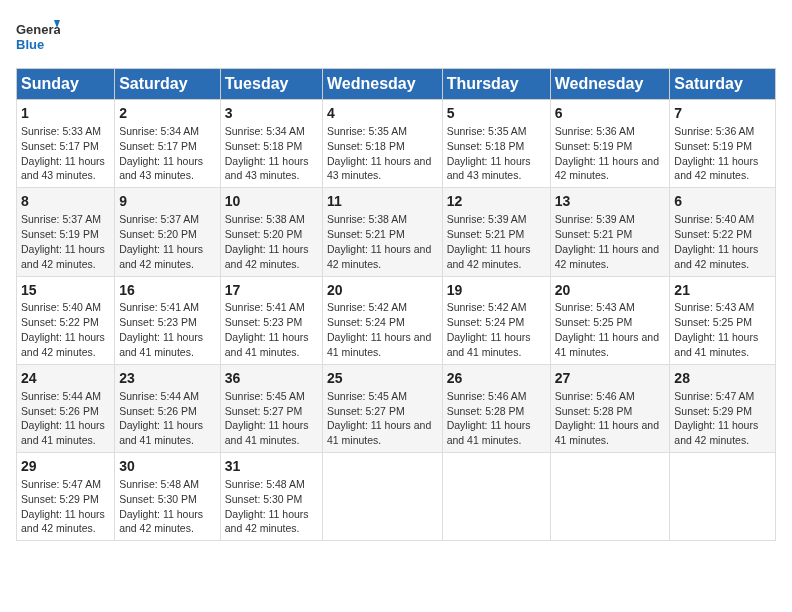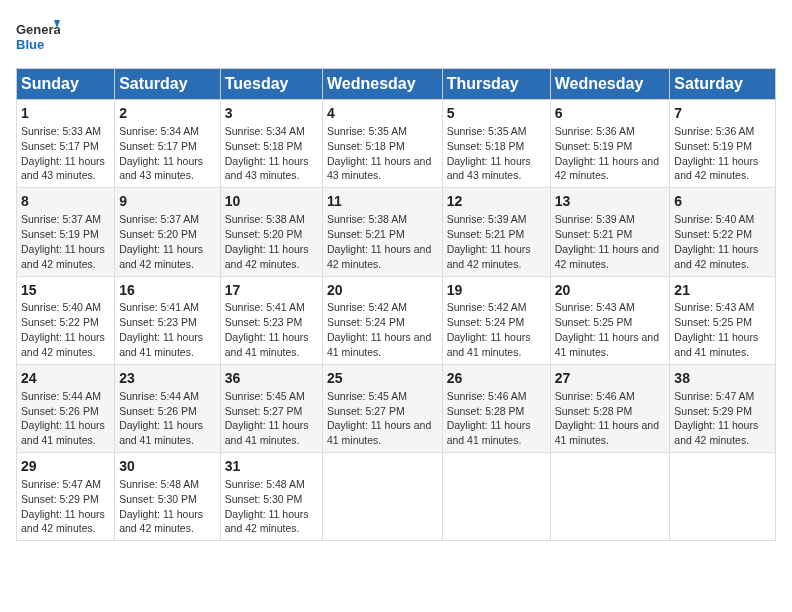--- a/index.html
+++ b/index.html
@@ -126,21 +126,21 @@
         <td><span class="day-num">20</span><span class="day-info">Sunrise: 5:43 AM</span><br><span class="day-info">Sunset: 5:25 PM</span><br><span class="day-info">Daylight: 11 hours and 41 minutes.</span></td>
         <td><span class="day-num">21</span><span class="day-info">Sunrise: 5:43 AM</span><br><span class="day-info">Sunset: 5:25 PM</span><br><span class="day-info">Daylight: 11 hours and 41 minutes.</span></td>
       </tr>
       <tr>
         <td><span class="day-num">24</span><span class="day-info">Sunrise: 5:44 AM</span><br><span class="day-info">Sunset: 5:26 PM</span><br><span class="day-info">Daylight: 11 hours and 41 minutes.</span></td>
         <td><span class="day-num">23</span><span class="day-info">Sunrise: 5:44 AM</span><br><span class="day-info">Sunset: 5:26 PM</span><br><span class="day-info">Daylight: 11 hours and 41 minutes.</span></td>
         <td><span class="day-num">36</span><span class="day-info">Sunrise: 5:45 AM</span><br><span class="day-info">Sunset: 5:27 PM</span><br><span class="day-info">Daylight: 11 hours and 41 minutes.</span></td>
         <td><span class="day-num">25</span><span class="day-info">Sunrise: 5:45 AM</span><br><span class="day-info">Sunset: 5:27 PM</span><br><span class="day-info">Daylight: 11 hours and 41 minutes.</span></td>
         <td><span class="day-num">26</span><span class="day-info">Sunrise: 5:46 AM</span><br><span class="day-info">Sunset: 5:28 PM</span><br><span class="day-info">Daylight: 11 hours and 41 minutes.</span></td>
         <td><span class="day-num">27</span><span class="day-info">Sunrise: 5:46 AM</span><br><span class="day-info">Sunset: 5:28 PM</span><br><span class="day-info">Daylight: 11 hours and 41 minutes.</span></td>
-        <td><span class="day-num">38</span><span class="day-info">Sunrise: 5:47 AM</span><br><span class="day-info">Sunset: 5:29 PM</span><br><span class="day-info">Daylight: 11 hours and 42 minutes.</span></td>
+        <td><span class="day-num">28</span><span class="day-info">Sunrise: 5:47 AM</span><br><span class="day-info">Sunset: 5:29 PM</span><br><span class="day-info">Daylight: 11 hours and 42 minutes.</span></td>
       </tr>
       <tr>
         <td><span class="day-num">29</span><span class="day-info">Sunrise: 5:47 AM</span><br><span class="day-info">Sunset: 5:29 PM</span><br><span class="day-info">Daylight: 11 hours and 42 minutes.</span></td>
         <td><span class="day-num">30</span><span class="day-info">Sunrise: 5:48 AM</span><br><span class="day-info">Sunset: 5:30 PM</span><br><span class="day-info">Daylight: 11 hours and 42 minutes.</span></td>
         <td><span class="day-num">31</span><span class="day-info">Sunrise: 5:48 AM</span><br><span class="day-info">Sunset: 5:30 PM</span><br><span class="day-info">Daylight: 11 hours and 42 minutes.</span></td>
         <td></td>
         <td></td>
         <td></td>
         <td></td>
       </tr>

